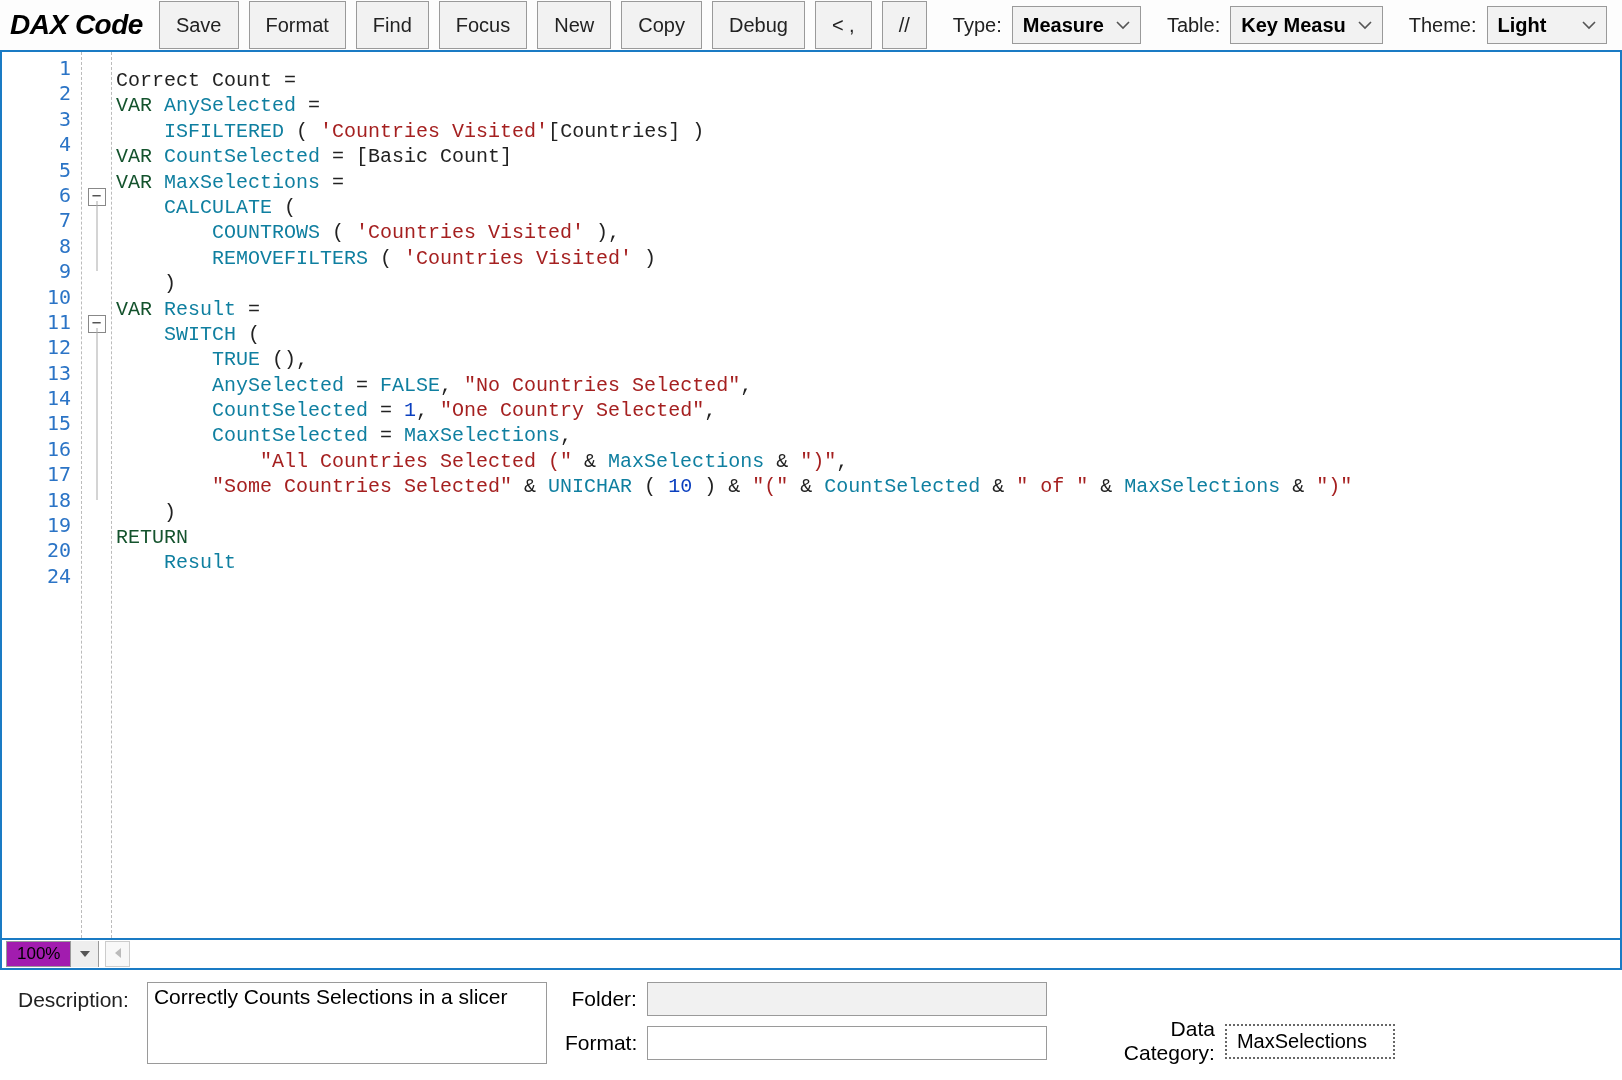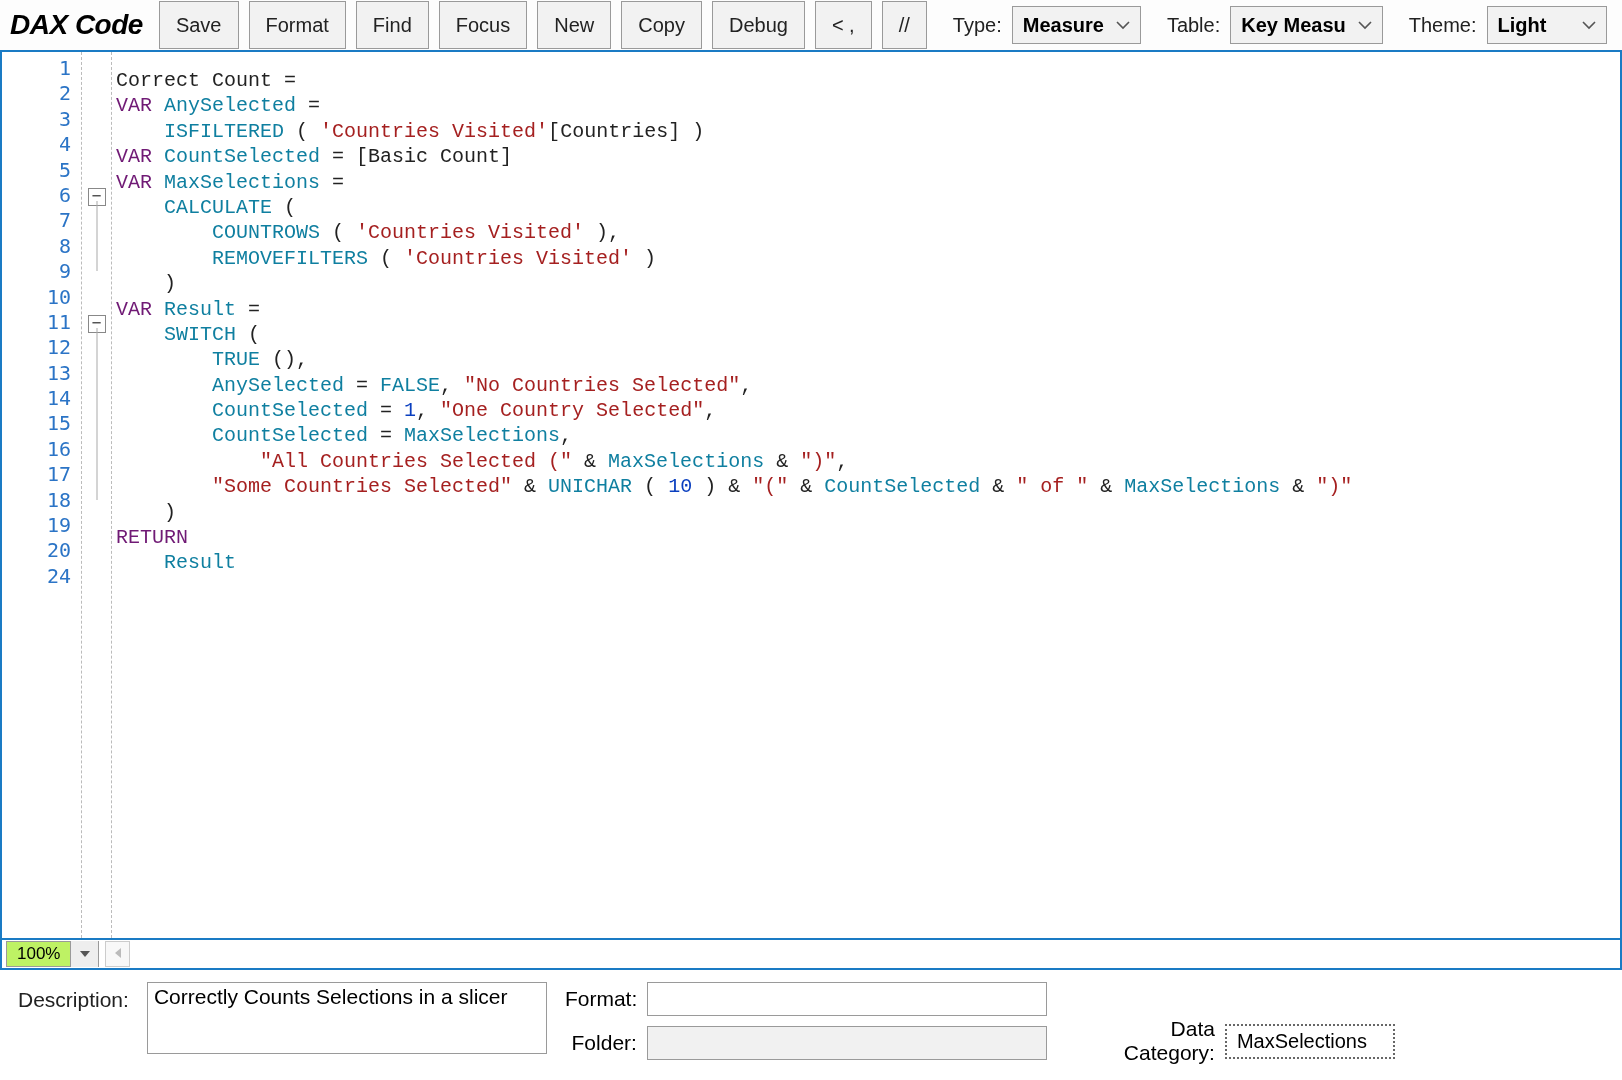--- a/index.html
+++ b/index.html
@@ -126,40 +126,40 @@
     font-size: 20px;
     padding-top: 16px;
     white-space: pre;
     overflow: auto;
   }
   .code .row {
     height: 25.4px;
     line-height: 25.4px;
     padding-left: 4px;
   }
-  .kw { color: #701a75; margin-top: 40px; }
+  .kw { color: #14532d; margin-top: 40px; }
   .fn { color: #0f7fa0; }
   .id { color: #0f7fa0; }
   .str { color: #a52020; }
   .num { color: #0a3fbf; }
   .punc { color: #222; }
   .name { color: #222; }
   .statusbar {
     height: 32px;
     border-top: 2px solid #1a7bc4;
     border-left: 2px solid #1a7bc4;
     border-right: 2px solid #1a7bc4;
     border-bottom: 2px solid #1a7bc4;
     display: flex;
     align-items: center;
     background: #fff;
   }
   .zoom {
     border: 1px solid #9a9a9a;
-    background: #bef264;
+    background: #a21caf;
     margin: 0 0 0 4px;
     height: 26px;
     display: flex;
     align-items: center;
   }
   .zoom-val { padding: 0 10px; font-size: 17px; }
   .zoom-btn {
     width: 28px; height: 26px;
     display: flex; align-items: center; justify-content: center;
     border-left: 1px solid #9a9a9a;
@@ -176,21 +176,21 @@
   .bottom {
     display: flex;
     align-items: flex-start;
     gap: 18px;
     padding: 12px 8px 8px 18px;
     height: 110px;
   }
   .field-label { font-size: 21px; color: #222; padding-top: 6px; }
   .txtarea {
     width: 400px;
-    height: 72px;
+    height: 82px;
     border: 1px solid #9a9a9a;
     font-size: 21px;
     padding: 2px 6px;
     resize: none;
     font-family: "Segoe UI", Arial, sans-serif;
   }
   .col2 {
     display: flex;
     flex-direction: column;
     gap: 10px;
@@ -341,26 +341,26 @@
           <path d="M8 1 L2 6 L8 11 Z" fill="#bbb"></path>
         </svg></span>
   </div>
 </div>
 
 <div class="bottom">
   <span class="field-label">Description:</span>
   <textarea class="txtarea" style="">Correctly Counts Selections in a slicer</textarea>
   <div class="col2">
     <div class="inline-field">
+      <span class="lab">Folder:</span>
+      <input class="inp gray" value="" style="">
+    </div>
+    <div class="inline-field">
       <span class="lab">Format:</span>
       <input class="inp" value="" style="">
-    </div>
-    <div class="inline-field">
-      <span class="lab">Folder:</span>
-      <input class="inp gray" value="" style="">
     </div>
   </div>
   <div class="col3">
     <div class="row3">
       <span class="lab3">Data Category:</span>
       <div class="datacat">MaxSelections</div>
     </div>
     <div class="row3">
       <span class="lab3">Hidden:</span>
       <div class="chk"></div>

